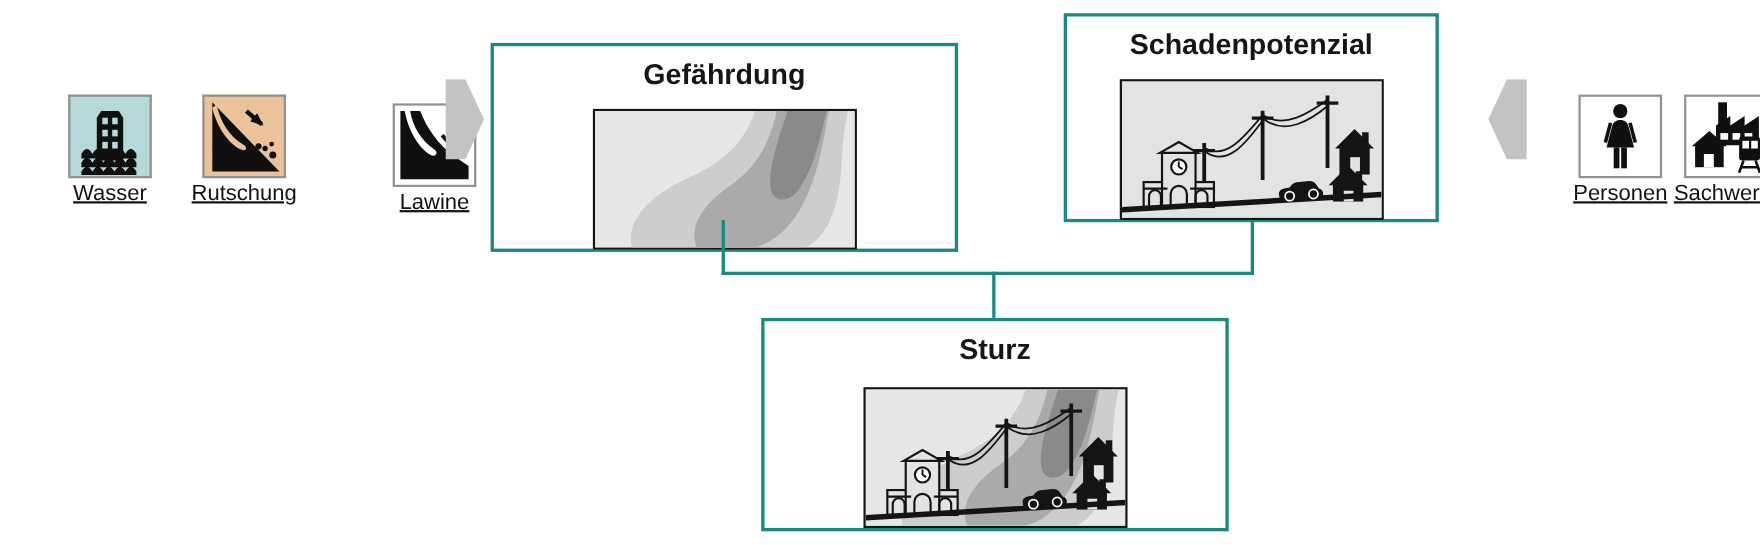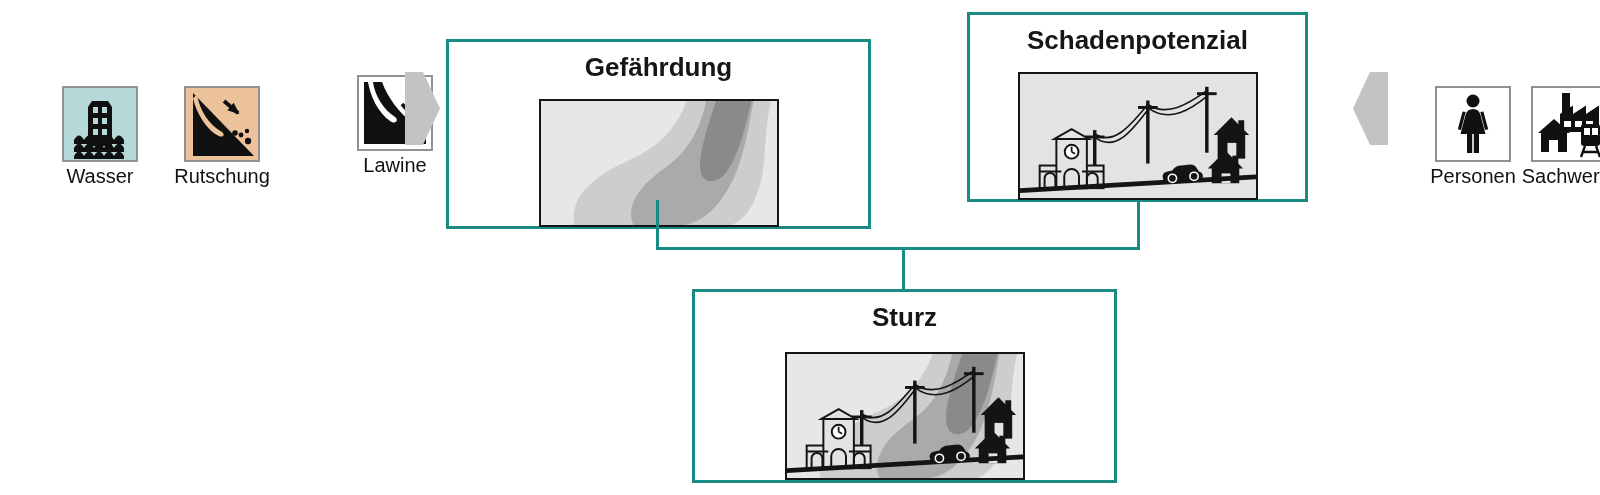--- a/index.html
+++ b/index.html
@@ -3,21 +3,21 @@
 <meta charset="utf-8">
 <style>
   html,body{margin:0;padding:0;background:#ffffff;}
   body{width:1600px;height:495px;overflow:hidden;font-family:"Liberation Sans",sans-serif;}
   .canvas{position:relative;width:1600px;height:495px;background:#ffffff;}
 
   
   .tile{position:absolute;display:flex;flex-direction:column;align-items:center;width:76px;}
   .tile-box{width:76px;height:76px;box-sizing:border-box;border:2px solid #919191;display:block;}
   .tile-box svg{display:block;width:72px;height:72px;}
-  .tile-label{margin-top:4px;font-size:20px;line-height:1.05;color:#111;white-space:nowrap;text-align:center;}
+  .tile-label{margin-top:4px;font-size:20px;line-height:1.05;color:#111;white-space:nowrap;text-align:center;text-decoration:underline;}
 
   
   .flow-arrow{position:absolute;width:35px;height:73px;}
   .flow-arrow svg{display:block;width:100%;height:100%;}
 
   
   .concept-box{position:absolute;box-sizing:border-box;border:3px solid #188a82;background:#ffffff;}
   .concept-box h2{margin:10px 0 0 0;text-align:center;font-size:26px;font-weight:bold;color:#161616;letter-spacing:0;}
   .scene{position:absolute;left:50%;transform:translateX(-50%);width:240px;height:128px;box-sizing:border-box;border:2px solid #151515;background:#e7e7e7;}
   .scene svg{display:block;width:236px;height:124px;}
@@ -114,21 +114,21 @@
             <circle cx="61" cy="43" r="2.2"></circle>
           <circle cx="62" cy="53" r="3.2"></circle>
         </g>
         <path stroke="#101010" stroke-width="4" fill="none" marker-end="url(#ah)" d="M38,13 L52,25"></path>
       </svg>
     </div>
     <figcaption class="tile-label">Rutschung</figcaption>
   </figure>
 
 
-  <figure class="tile" style="left:317px;top:59px;">
+  <figure class="tile" style="left:317px;top:78px;">
     <div class="tile-box" style="background:#ffffff;">
       <svg viewBox="0 0 72 72">
         <path fill="#101010" d="M5,5 L23,5 C29,21 40,36 54,46 L67,55 L67,67 L5,67 Z"></path>
         <path fill="#ffffff" d="M14,5 C16,19 24,32 36,40 C40,43 37,48 31,44 C19,36 11,18 9,5 Z"></path>
         <g stroke="#101010" stroke-width="2.2" fill="none">
           <path d="M56,7 V25 M48,11.5 L64,20.5 M64,11.5 L48,20.5"></path>
           <path d="M52.5,8.5 L56,11 L59.5,8.5 M52.5,23.5 L56,21 L59.5,23.5 M46.5,15.8 L50.5,15.2 M46.5,17.2 L50.5,16.8 M65.5,15.8 L61.5,15.2 M65.5,17.2 L61.5,16.8"></path>
         </g>
         <path stroke="#101010" stroke-width="3.6" fill="none" marker-end="url(#ah)" d="M43,27 L56,42"></path>
       </svg>

